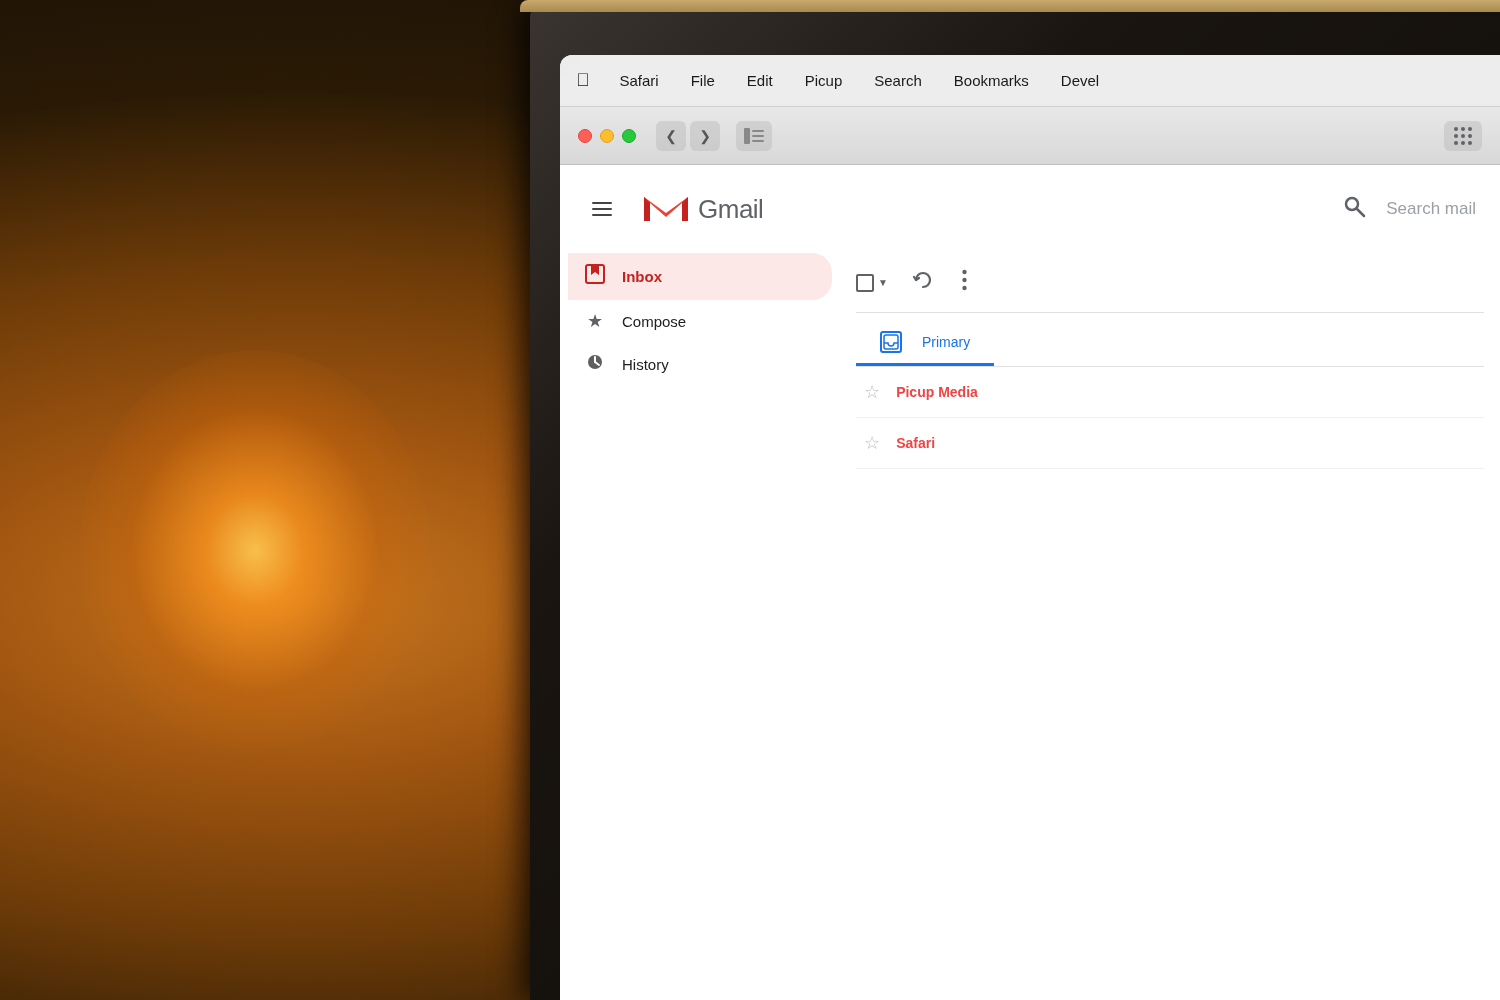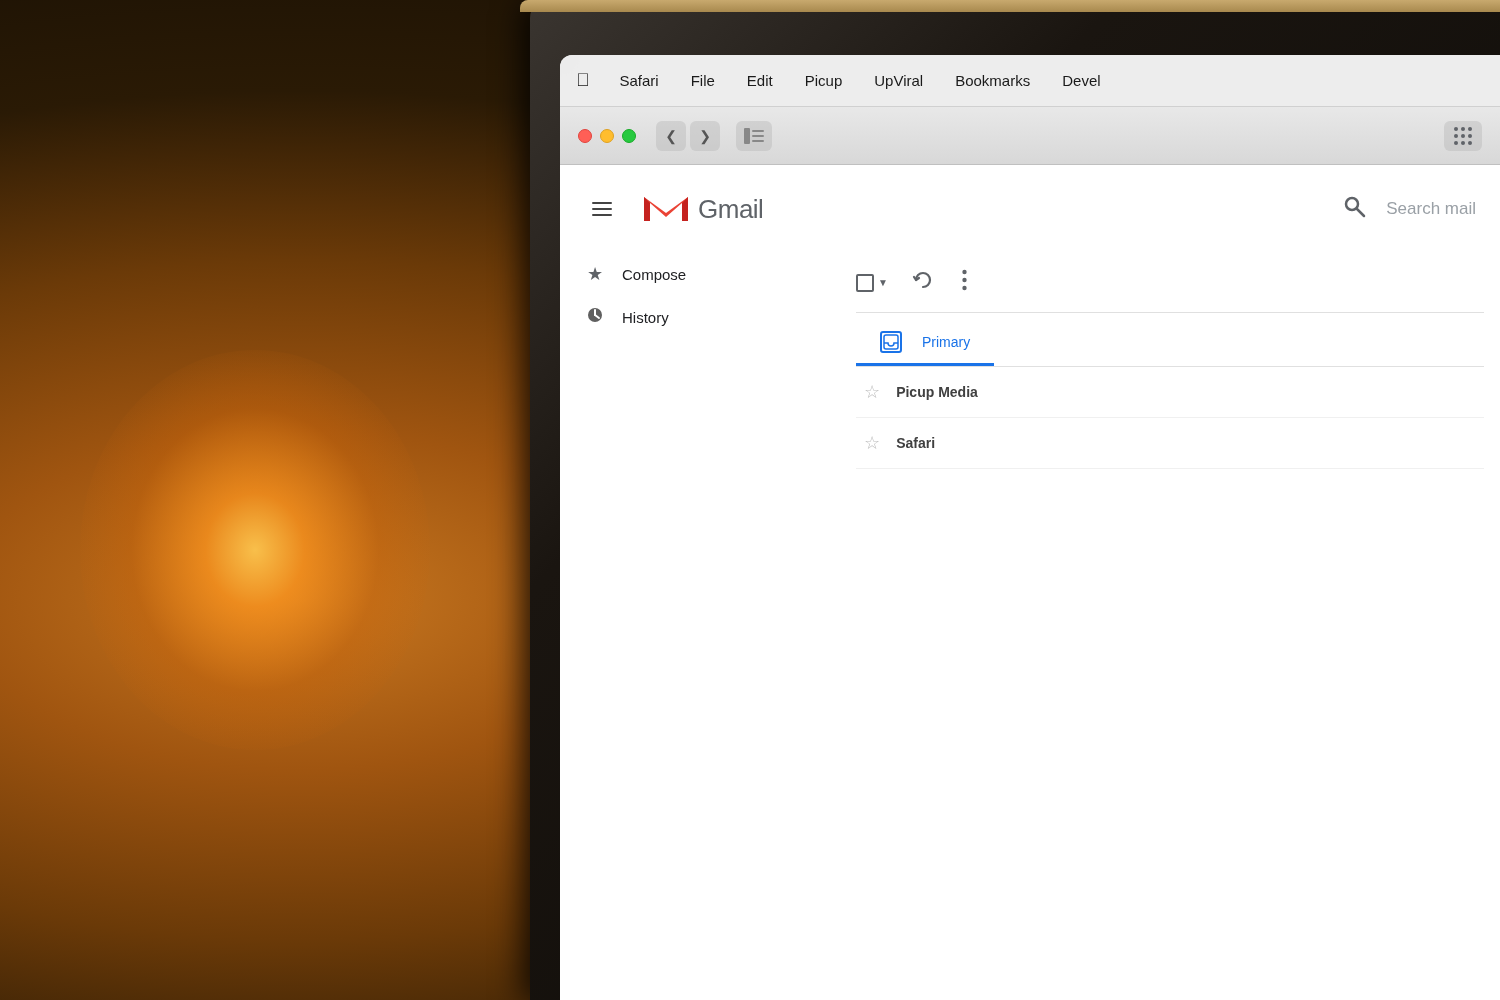--- a/index.html
+++ b/index.html
@@ -446,21 +446,21 @@
     }
 
     .email-star {
       font-size: 18px;
       color: #bdbdbd;
     }
 
     .email-sender {
       font-weight: 600;
       font-size: 14px;
-      color: #404040;
+      color: #ef4444;
       min-width: 120px;
     }
 
     
     .grid-dots {
       display: grid;
       grid-template-columns: repeat(3, 4px);
       grid-template-rows: repeat(3, 4px);
       gap: 3px;
     }
@@ -483,21 +483,21 @@
 </div>
 
 <div class="screen">
 
   <div class="menubar">
     <span class="menubar-apple"></span>
     <span class="menubar-item bold">Safari</span>
     <span class="menubar-item">File</span>
     <span class="menubar-item">Edit</span>
     <span class="menubar-item">Picup</span>
-    <span class="menubar-item">UpViral</span>
+    <span class="menubar-item">Search</span>
     <span class="menubar-item">Bookmarks</span>
     <span class="menubar-item">Devel</span>
   </div>
 
   <div class="safari-toolbar">
     <div class="traffic-lights">
       <div class="traffic-light tl-red"></div>
       <div class="traffic-light tl-yellow"></div>
       <div class="traffic-light tl-green"></div>
     </div>
@@ -565,20 +565,30 @@
         </span>
         <span class="search-placeholder-text">Search mail</span>
       </div>
     </div>
 
     <div class="gmail-body">
 
       <div class="gmail-sidebar">
 
         <ul class="nav-items">
+          <li class="nav-item active">
+            <span class="nav-item-icon inbox-icon">
+              
+              <svg width="22" height="22" viewBox="0 0 22 22" fill="none">
+                <rect x="2" y="2" width="18" height="18" rx="2" fill="none" stroke="#c5221f" stroke-width="2"></rect>
+                <path d="M7 2 L7 12 L11 9 L15 12 L15 2" fill="#c5221f"></path>
+              </svg>
+            </span>
+            <span>Inbox</span>
+          </li>
           <li class="nav-item">
             <span class="nav-item-icon star-icon">★</span>
             <span>Compose</span>
           </li>
           <li class="nav-item">
             <span class="nav-item-icon clock-icon">
               <svg width="20" height="20" viewBox="0 0 20 20" fill="none">
                 <circle cx="10" cy="10" r="7" fill="#5f5f5f"></circle>
                 <line x1="10" y1="5" x2="10" y2="10" stroke="white" stroke-width="2" stroke-linecap="round"></line>
                 <line x1="10" y1="10" x2="14" y2="13" stroke="white" stroke-width="2" stroke-linecap="round"></line>

